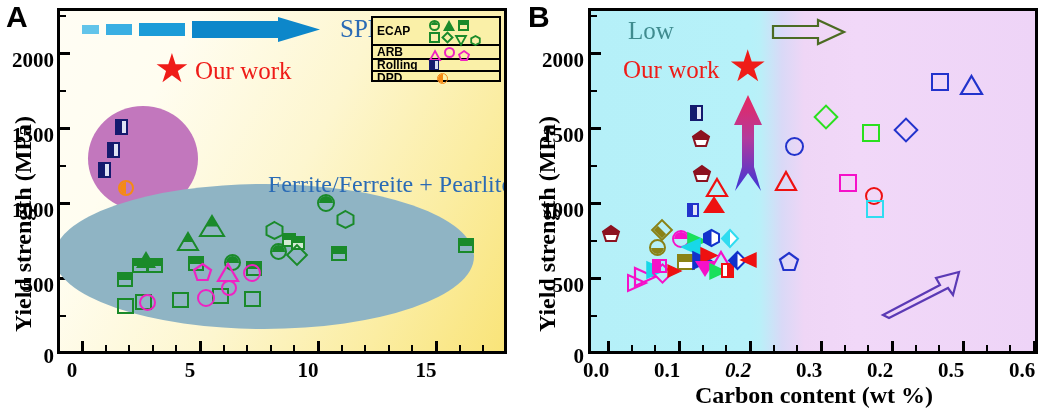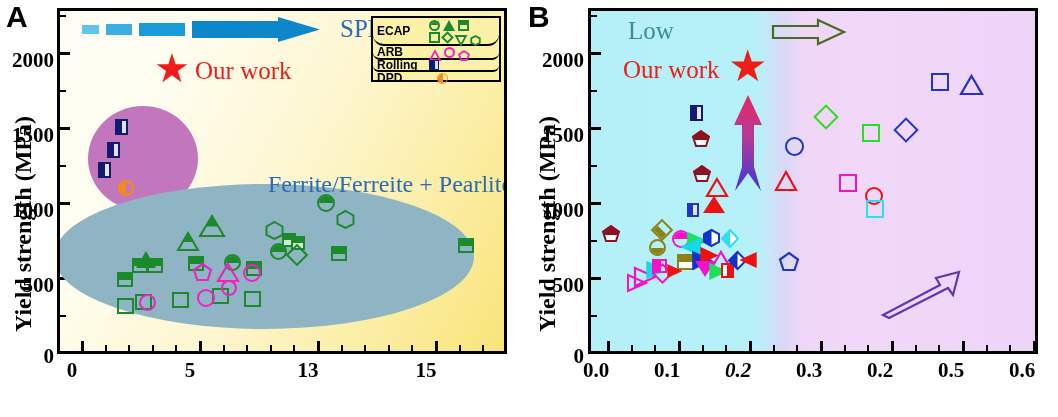--- a/index.html
+++ b/index.html
@@ -39,21 +39,21 @@
 
   
   .ellipse{position:absolute;border-radius:50%;}
   .mart{background:#c277bd;}
   .ferr{background:#8fb4c4;}
 
   .region-label{position:absolute;font-size:24px;white-space:nowrap;font-family:"Liberation Serif",serif;}
 
   
   .legend{position:absolute;border:2px solid #000;background:#faf0a8;box-sizing:border-box;}
-  .legrow{display:flex;align-items:center;border-bottom:2px solid #000;box-sizing:border-box;border-radius:11px;}
+  .legrow{display:flex;align-items:center;border-bottom:2px solid #000;box-sizing:border-box;}
   .legrow:last-child{border-bottom:none;}
   .legname{font-family:"Liberation Sans",sans-serif;font-weight:bold;font-size:12px;
     color:#000;padding-left:4px;width:52px;flex:none;}
   .legmk{display:flex;align-items:center;gap:3px;}
 
   
   .mk{position:absolute;box-sizing:border-box;}
   .mkrel{position:relative;display:inline-block;box-sizing:border-box;}
 
   .sq{border:2.2px solid currentColor;background:transparent;}
@@ -82,21 +82,21 @@
     <div class="axis-title ytitle" style="left:10px;top:332px;">Yield strength (MPa)</div>
 
     <div class="ylab" style="left:-16px;top:344px;">0</div>
     <div class="ylab" style="left:-16px;top:273px;">500</div>
     <div class="ylab" style="left:-16px;top:198px;">1000</div>
     <div class="ylab" style="left:-16px;top:123px;">1500</div>
     <div class="ylab" style="left:-16px;top:48px;">2000</div>
 
     <div class="xlab" style="left:42px;top:358px;">0</div>
     <div class="xlab" style="left:160px;top:358px;">5</div>
-    <div class="xlab" style="left:278px;top:358px;">13</div>
+    <div class="xlab" style="left:278px;top:358px;">10</div>
     <div class="xlab" style="left:396px;top:358px;">15</div>
 
 
     <div class="plot plot-a">
 
       <div class="ytick" style="top:341px;"></div>
       <div class="ytick" style="top:266px;"></div>
       <div class="ytick" style="top:191px;"></div>
       <div class="ytick" style="top:116px;"></div>
       <div class="ytick" style="top:41px;"></div>
@@ -319,20 +319,21 @@
     <div class="ylab" style="left:-6px;top:48px;">2000</div>
 
     <div class="xlab" style="left:46px;top:358px;">0.0</div>
     <div class="xlab" style="left:117px;top:358px;">0.1</div>
     <div class="xlab" style="left:188px;top:358px;font-style:italic;">0.2</div>
     <div class="xlab" style="left:259px;top:358px;">0.3</div>
     <div class="xlab" style="left:330px;top:358px;">0.2</div>
     <div class="xlab" style="left:401px;top:358px;">0.5</div>
     <div class="xlab" style="left:472px;top:358px;">0.6</div>
 
+    <div class="axis-title" style="left:175px;top:382px;">Carbon content (wt %)</div>
 
     <div class="plot plot-b">
       <div class="bgrad"></div>
 
       <div class="ytick" style="top:341px;"></div>
       <div class="ytick" style="top:266px;"></div>
       <div class="ytick" style="top:191px;"></div>
       <div class="ytick" style="top:116px;"></div>
       <div class="ytick" style="top:41px;"></div>
       <div class="ytick minor" style="top:304px;"></div>

